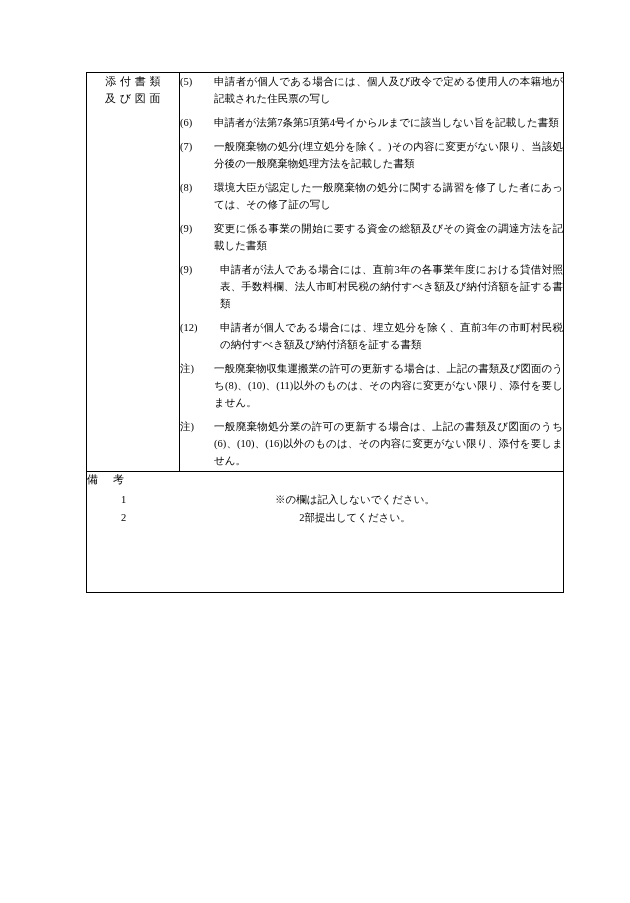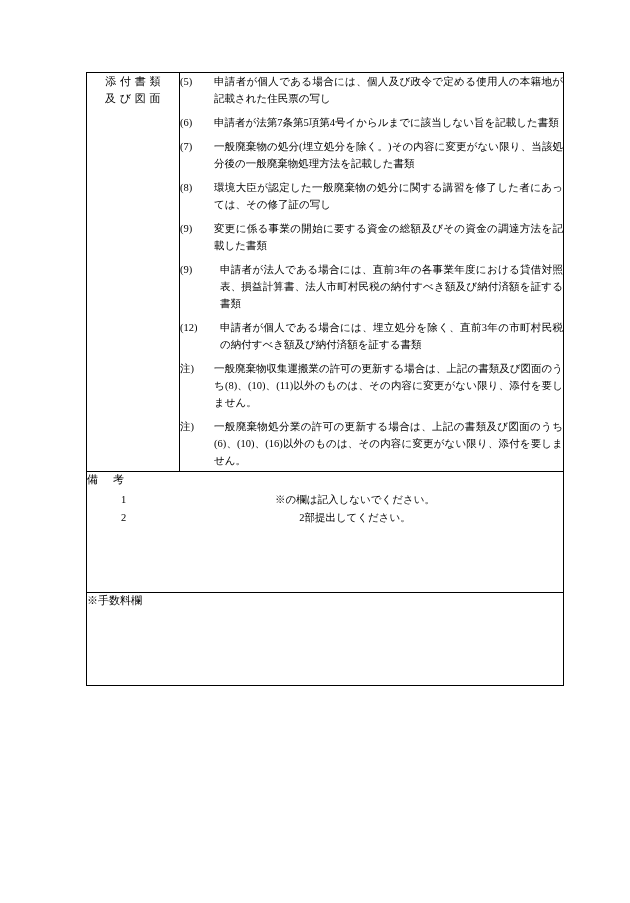--- a/index.html
+++ b/index.html
@@ -143,21 +143,21 @@
             <span class="item-text">環境大臣が認定した一般廃棄物の処分に関する講習を修了した者にあっては、その修了証の写し</span>
           </div>
 
           <div class="item">
             <span class="item-num">(9)</span>
             <span class="item-text">変更に係る事業の開始に要する資金の総額及びその資金の調達方法を記載した書類</span>
           </div>
 
           <div class="item">
             <span class="item-num wide">(9)</span>
-            <span class="item-text">申請者が法人である場合には、直前3年の各事業年度における貸借対照表、損益計算書、法人市町村民税の納付すべき額及び納付済額を証する書類</span>
+            <span class="item-text">申請者が法人である場合には、直前3年の各事業年度における貸借対照表、手数料欄、法人市町村民税の納付すべき額及び納付済額を証する書類</span>
           </div>
 
           <div class="item">
             <span class="item-num wide">(12)</span>
             <span class="item-text">申請者が個人である場合には、埋立処分を除く、直前3年の市町村民税の納付すべき額及び納付済額を証する書類</span>
           </div>
 
           <div class="item">
             <span class="item-num note">注)</span>
             <span class="item-text">一般廃棄物収集運搬業の許可の更新する場合は、上記の書類及び図面のうち(8)、(10)、(11)以外のものは、その内容に変更がない限り、添付を要しません。</span>
@@ -178,21 +178,16 @@
             <span class="remark-num">1</span>
             <span class="remark-text">※の欄は記入しないでください。</span>
           </div>
           <div class="remark-line">
             <span class="remark-num">2</span>
             <span class="remark-text">2部提出してください。</span>
           </div>
         </td>
       </tr>
 
-      <tr>
-        <td class="fee-cell" colspan="2">
-          <div class="fee-title">※手数料欄</div>
-        </td>
-      </tr>
     </tbody>
   </table>
 
 </div>
 
 </body></html>

